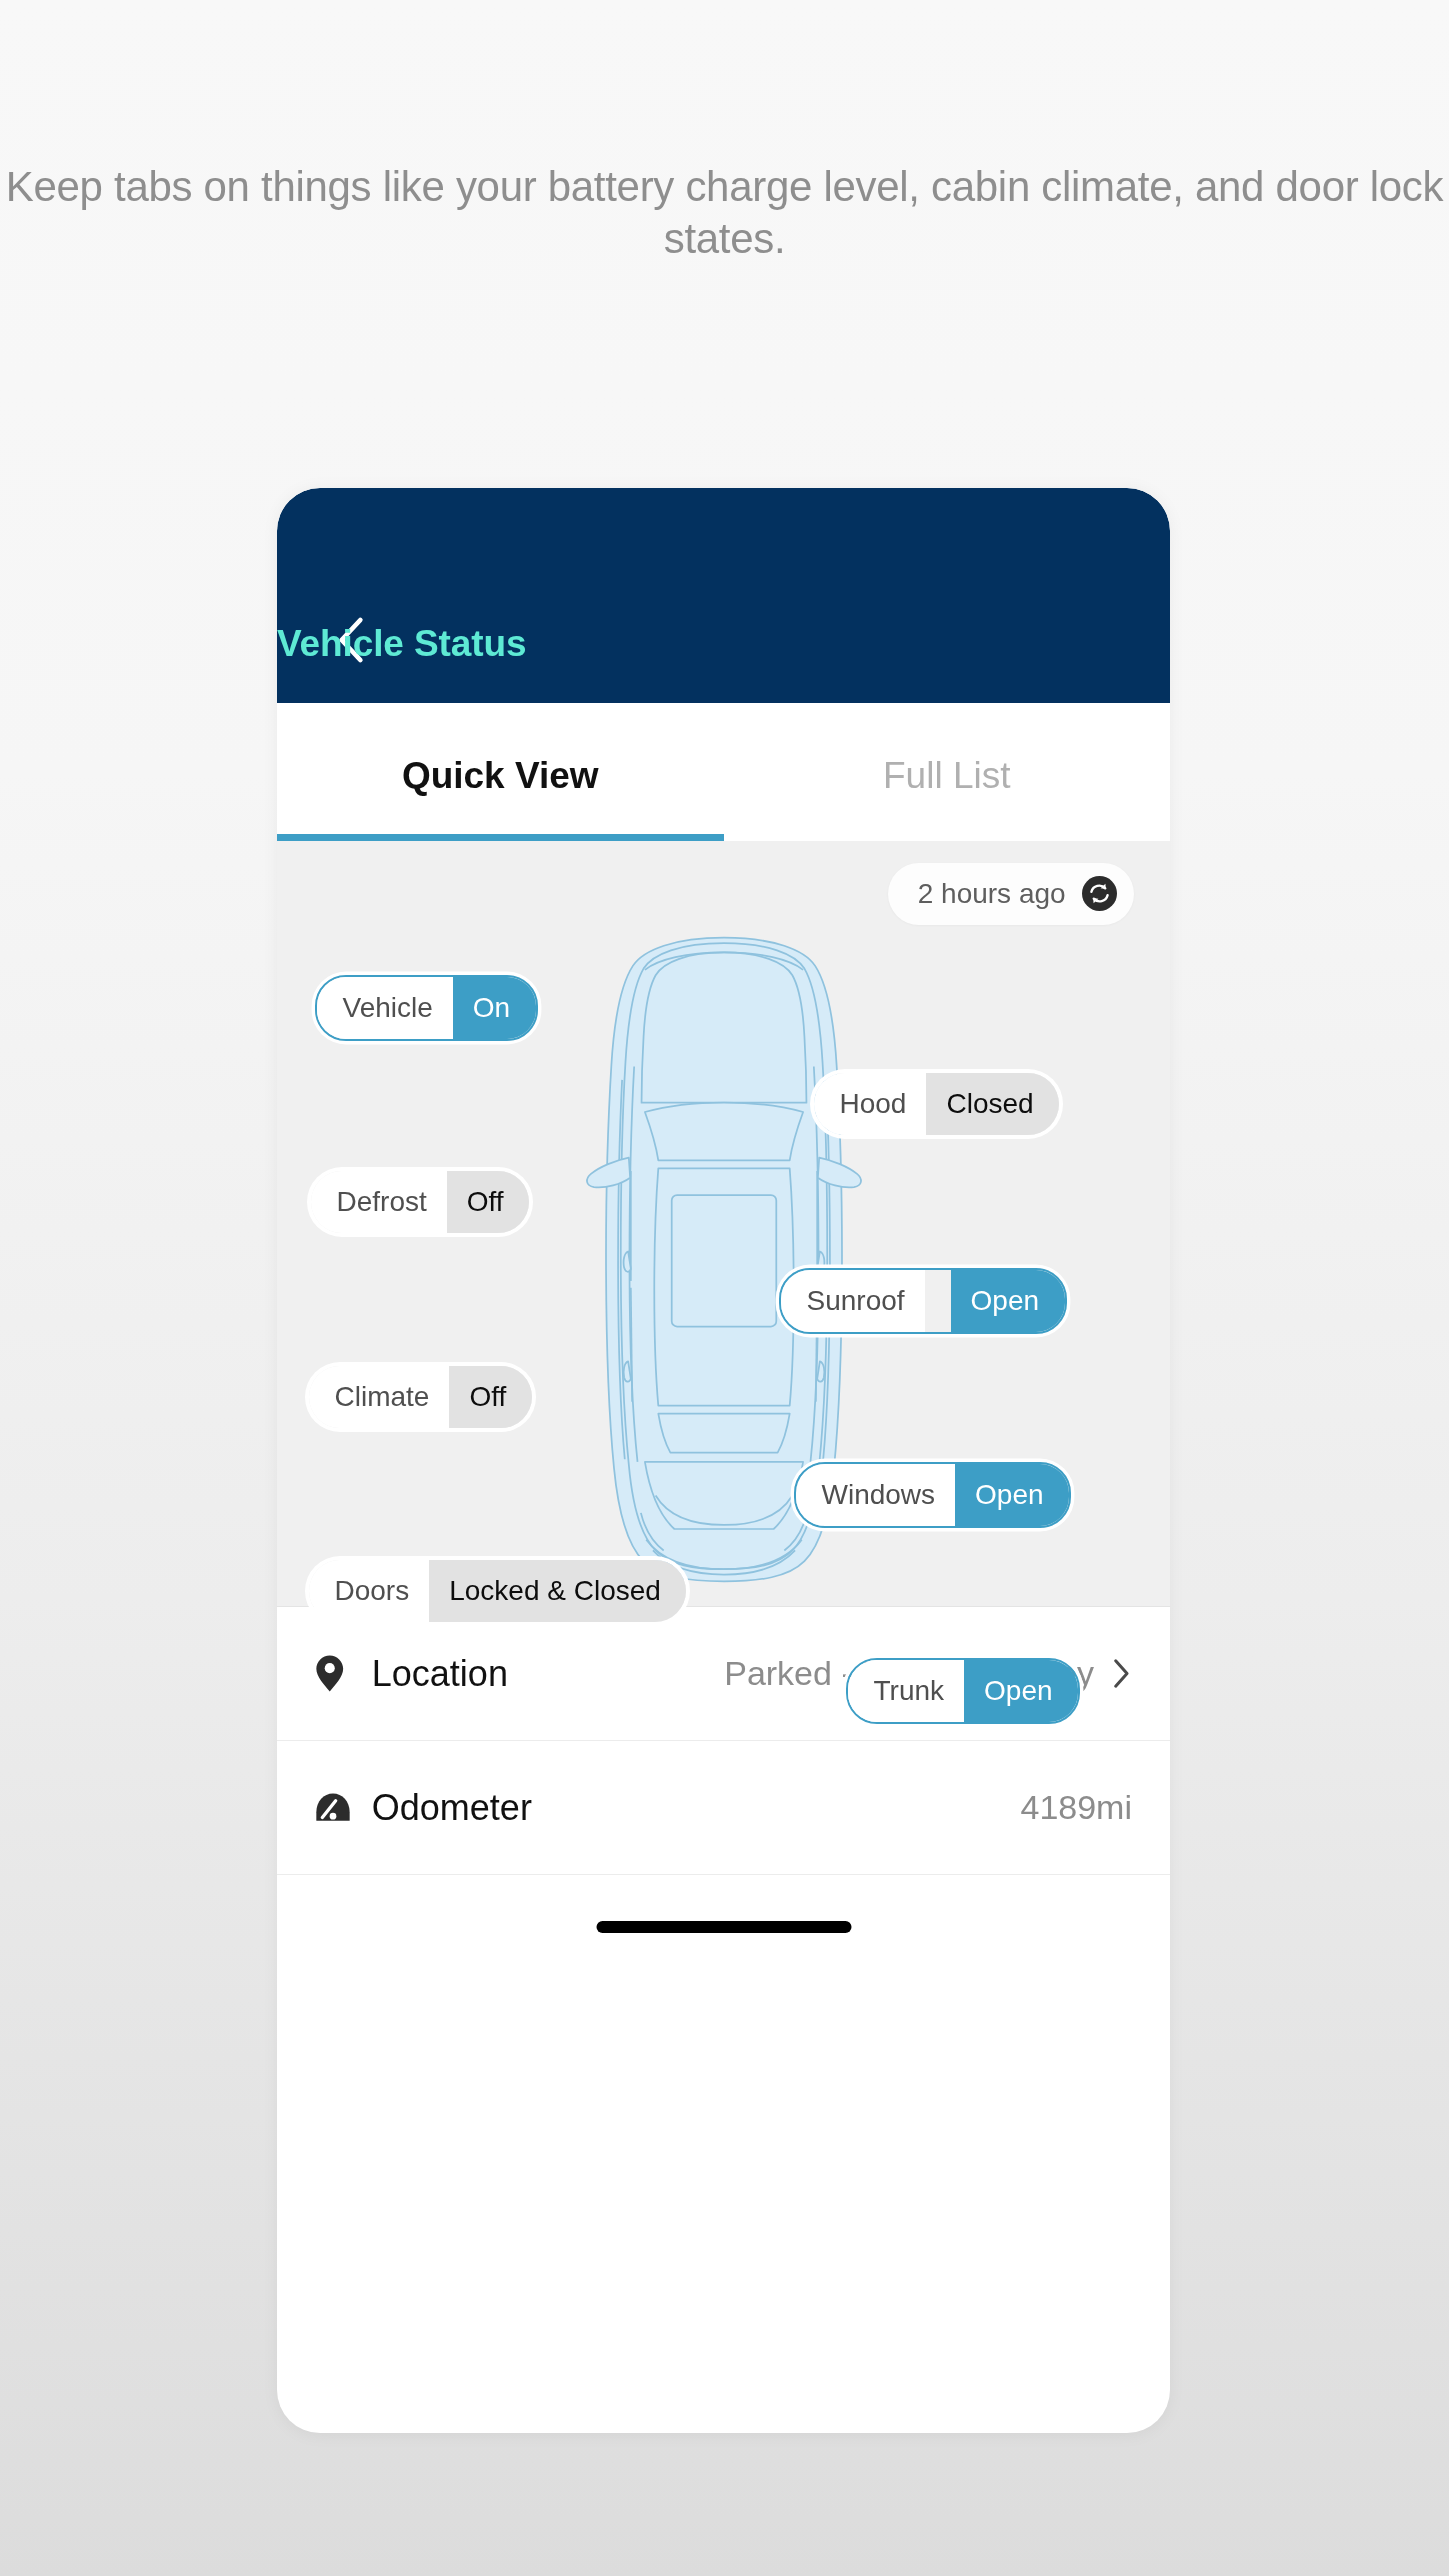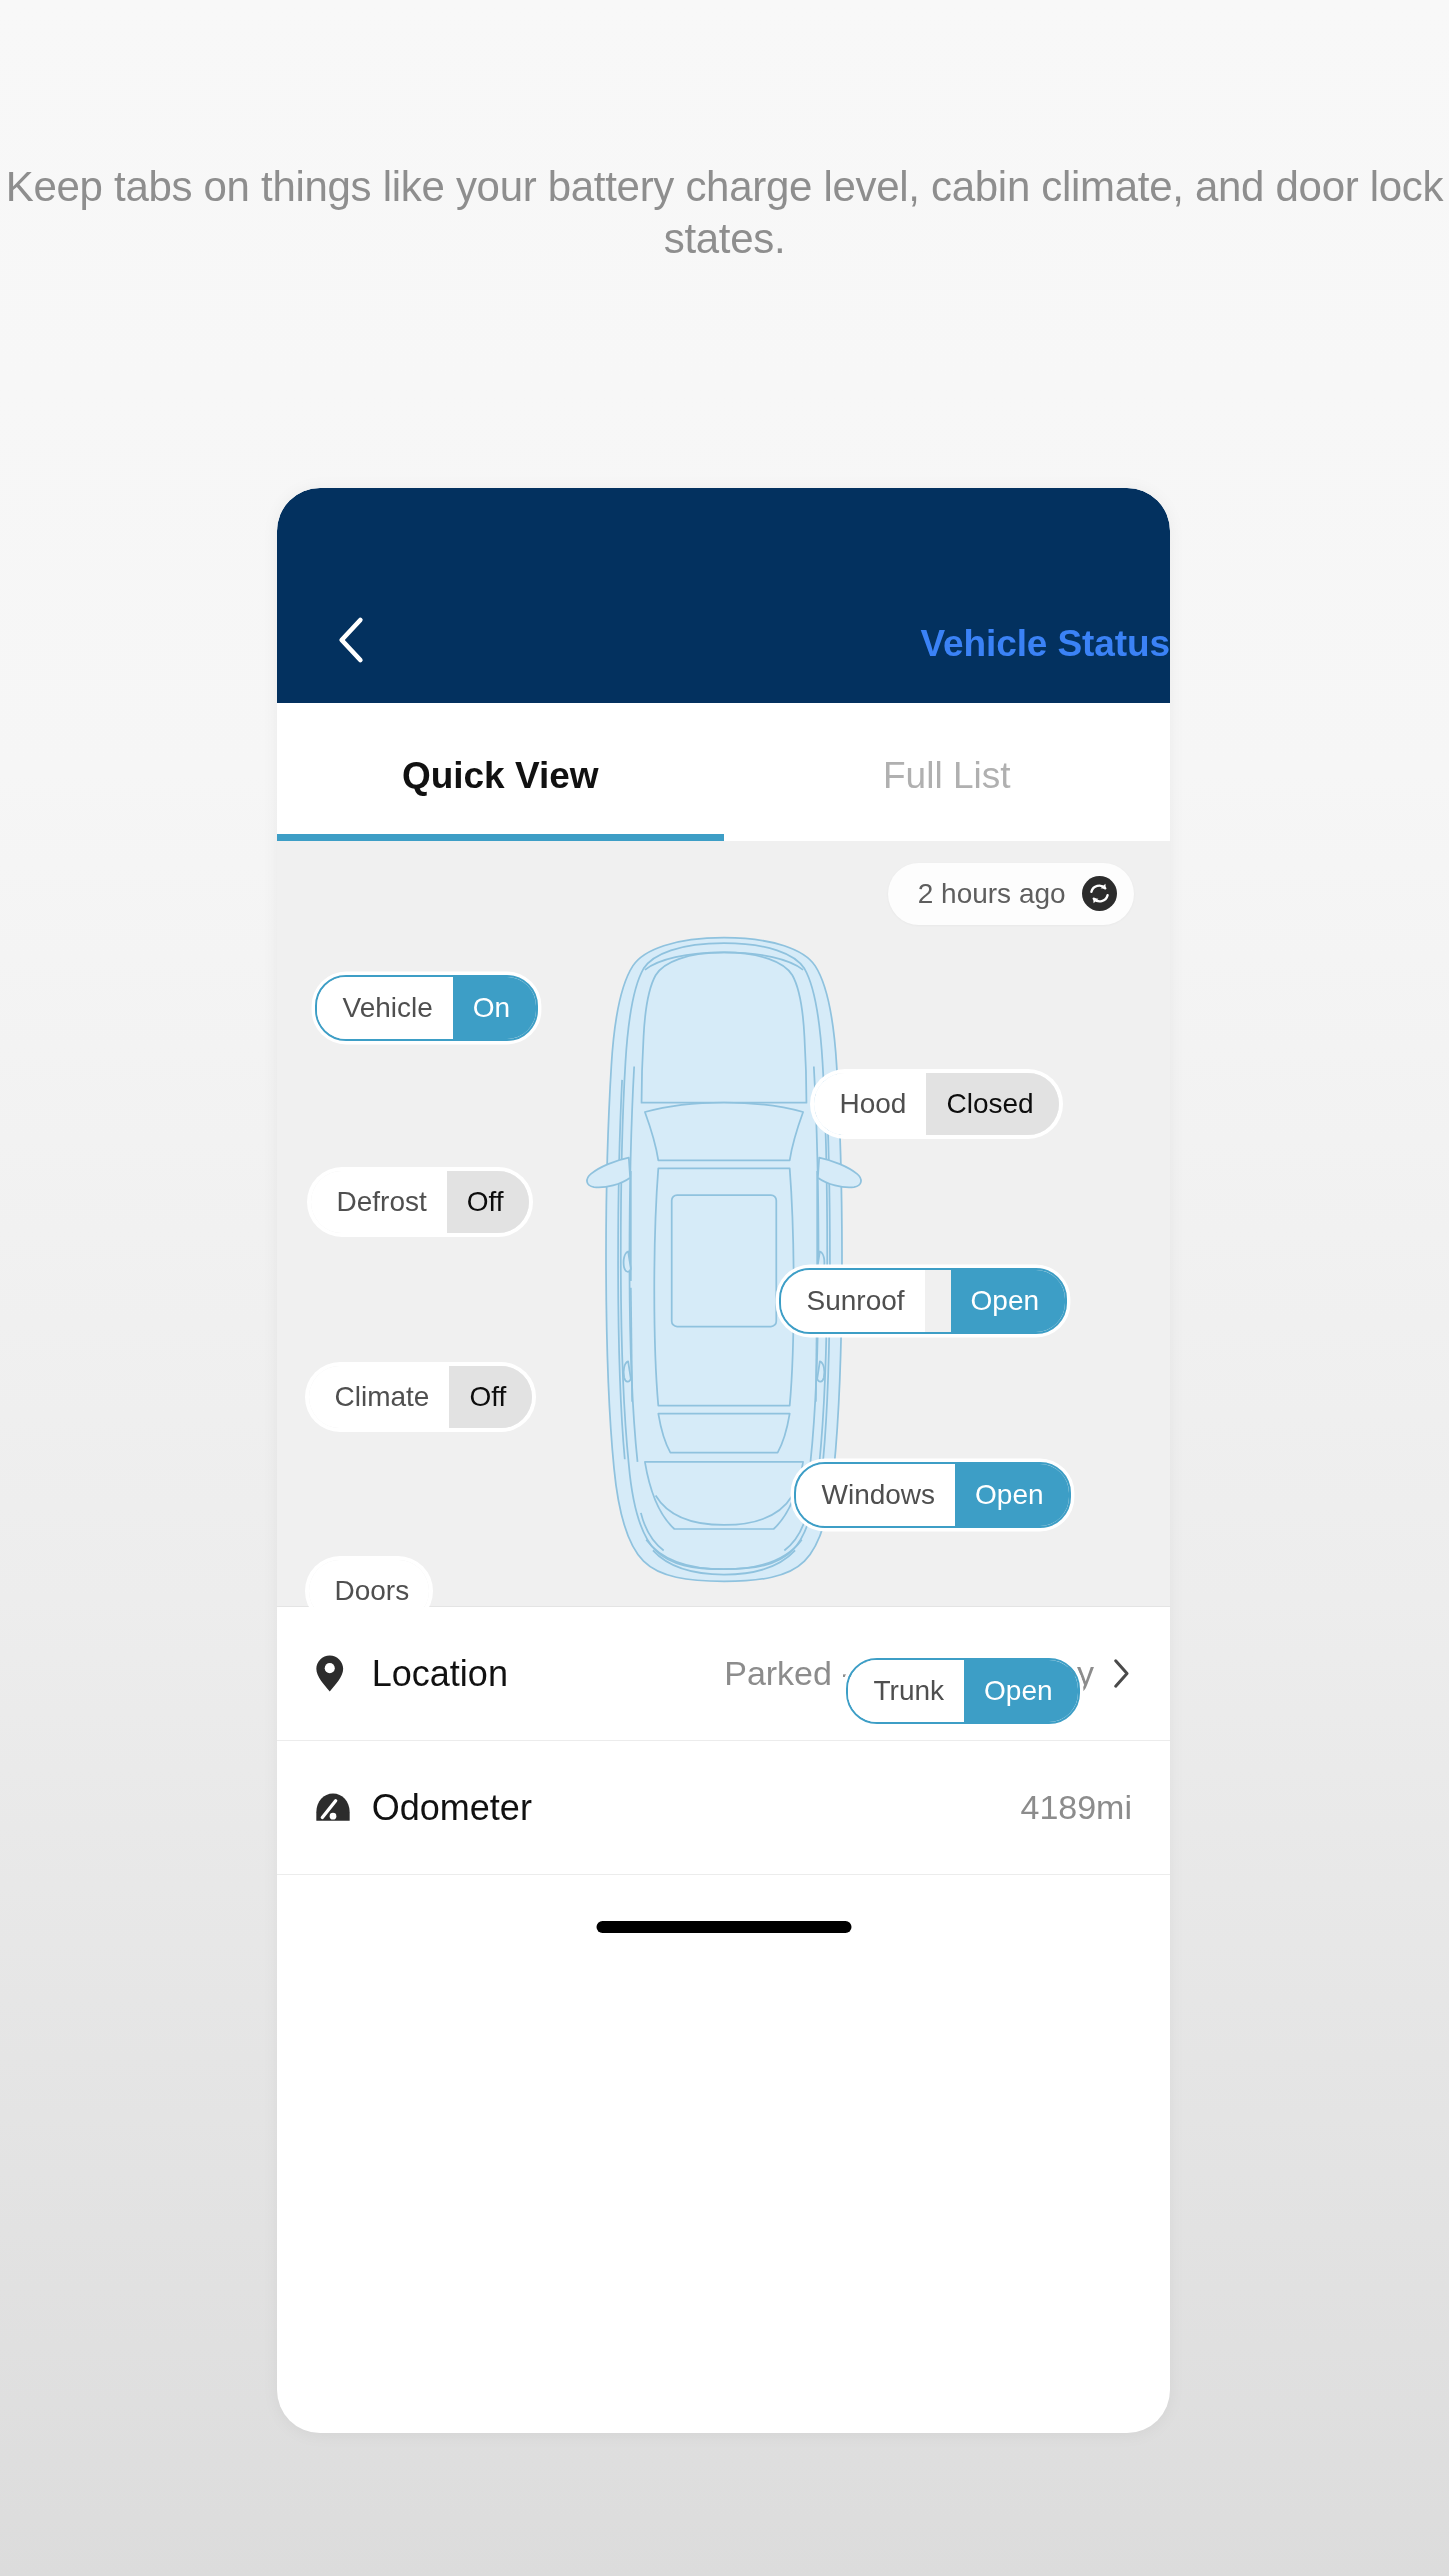--- a/index.html
+++ b/index.html
@@ -56,22 +56,22 @@
     width: 32px;
     height: 48px;
     cursor: pointer;
   }
   .back-chevron svg { display: block; }
   .nav-title {
     position: absolute;
     left: 0;
     width: 100%;
     bottom: 38px;
-    text-align: right;
-    color: #3b82f6;
+    text-align: left;
+    color: #5eead4;
     font-size: 37px;
     font-weight: 700;
     letter-spacing: -0.1px;
   }
 
   
   .tabs {
     display: flex;
     height: 138px;
     background: #ffffff;
@@ -377,20 +377,21 @@
       <span class="pv">Off</span>
     </div>
 
     <div class="pill on" style="left:517px; top:621px;">
       <span class="pk">Windows</span>
       <span class="pv">Open</span>
     </div>
 
     <div class="pill off" style="left:32px; top:719px;">
       <span class="pk">Doors</span>
+      <span class="pv">Locked &amp; Closed</span>
     </div>
 
     <div class="pill on" style="left:569px; top:817px;">
       <span class="pk">Trunk</span>
       <span class="pv">Open</span>
     </div>
   </div>
 
   <div class="info-list">
 

